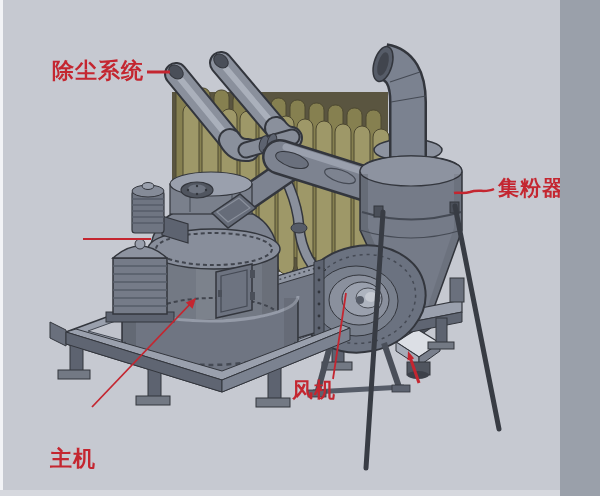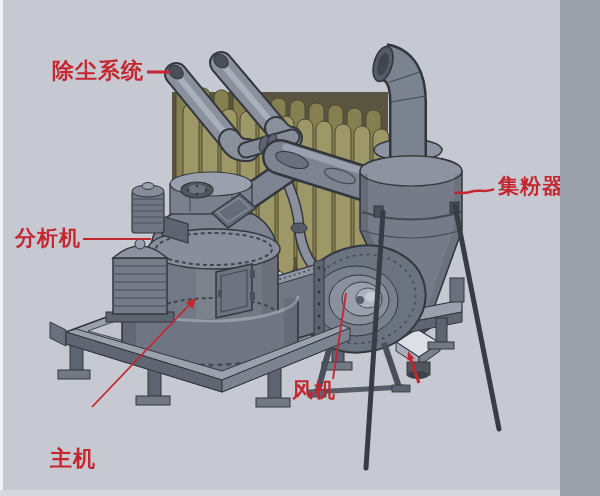--- a/index.html
+++ b/index.html
@@ -273,18 +273,17 @@
     <line x1="419" y1="383" x2="410" y2="357" stroke-width="3"></line>
     <polygon points="408,351 414.2,358.4 407.5,360.6" stroke="none"></polygon>
     <path d="M494,189 C486,193 478,189 470,192 C463,194 458,192 454,193" stroke-width="2.5" fill="none"></path>
   </g>
 </svg>
 
 <div class="edge-left"></div>
 <div class="edge-bottom"></div>
 
 <div class="label lbl-22" style="left:52px;top:59px;">除尘系统</div>
-<div class="label lbl-21" style="left:15px;top:227px;">分析机</div>
 <div class="label lbl-22" style="left:50px;top:407px;margin-top:40px;">主机</div>
 <div class="label lbl-21" style="left:292px;top:379px;">风机</div>
-<div class="label lbl-21" style="left:498px;top:177px;font-family:Liberation Mono, monospace;">集粉器</div>
+<div class="label lbl-21" style="left:498px;top:177px;">集粉器</div>
 
 </div>
 
 </body></html>

